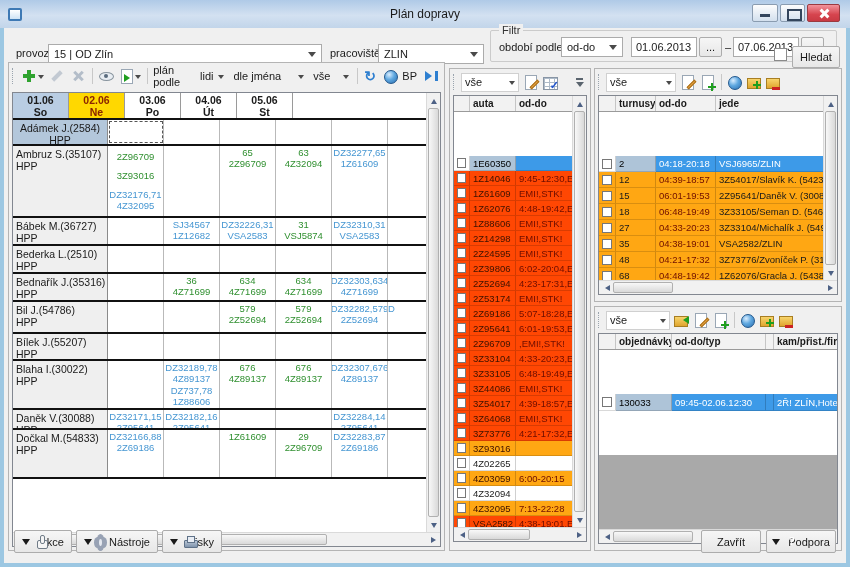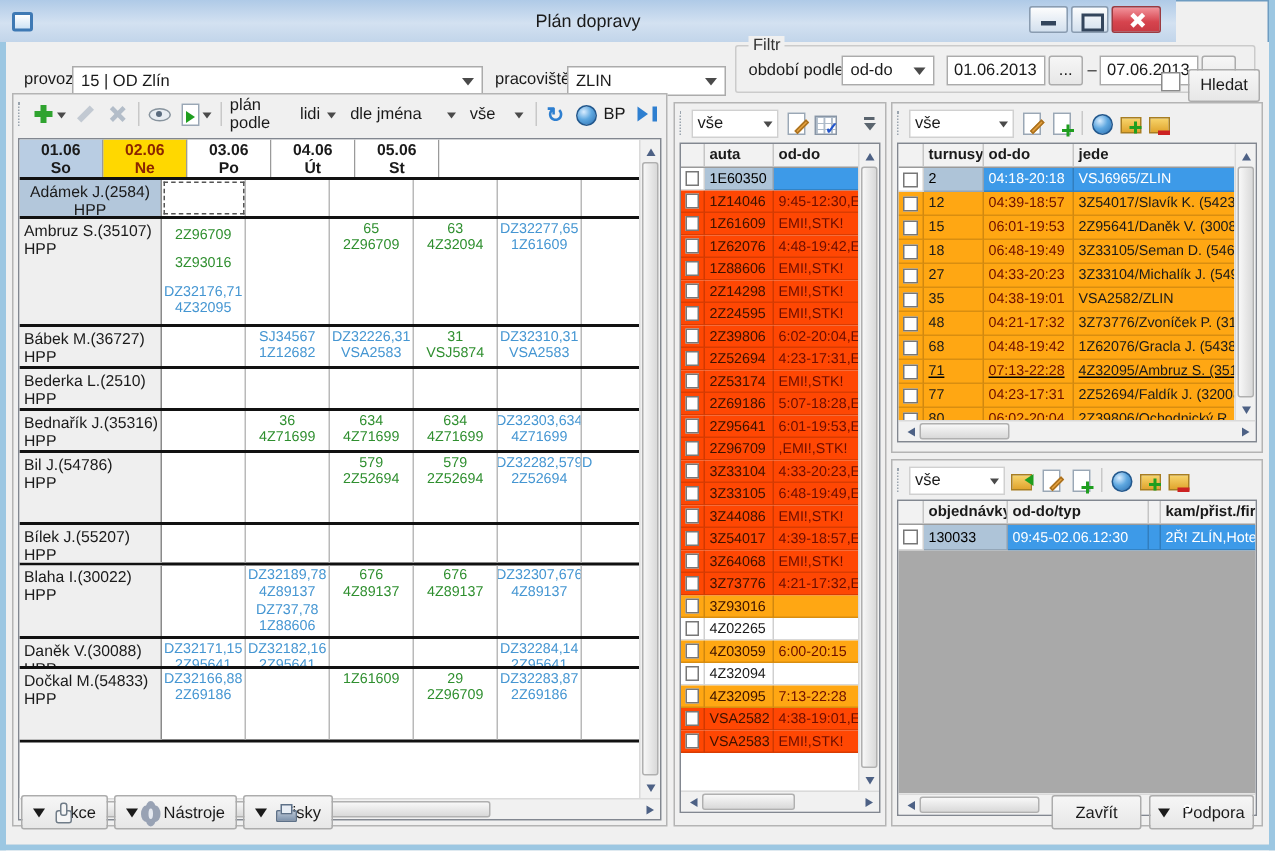--- a/index.html
+++ b/index.html
@@ -1,21 +1,21 @@
 <!DOCTYPE html>
 <html><head>
 <meta charset="utf-8">
 <style>
   * { margin:0; padding:0; box-sizing:border-box; }
   html,body { width:850px; height:567px; overflow:hidden; font-family:"Liberation Sans", sans-serif; }
   .win { position:relative; width:850px; height:567px; background:#F0F0F0;
          border-left:4px solid #9CC7E2; border-right:4px solid #9CC7E2; border-bottom:4px solid #9CC7E2;
          box-shadow:inset 0 0 0 1px #6E9CC1; }
   
-  .titlebar { position:absolute; left:-4px; top:0; width:784px; height:28px;
+  .titlebar { position:absolute; left:-4px; top:0; width:850px; height:28px;
               background:linear-gradient(#AFCAE7,#D3E1F1 55%,#C2D5EA); display:flex; align-items:center; }
   .appicon { width:14px; height:13px; margin-left:8px; background:linear-gradient(#FFFFFF,#CFE3F5);
              border:2px solid #3E79B4; border-radius:2px; }
   .title { position:absolute; left:0; right:0; text-align:center; font-size:12px; color:#1A1A1A; }
   .winbtns { position:absolute; right:10px; top:4px; display:flex; gap:2px; }
   .wbtn { height:18px; border:1px solid #8A9CB0; border-radius:2px; position:relative;
           background:linear-gradient(#FDFDFD,#D3E0EE); }
   .wbtn.min { width:26px; } .wbtn.max { width:25px; }
   .wbtn.close { width:33px; background:linear-gradient(#F2939B,#D6444E 60%,#C93A44); border-color:#9B3A40; }
   .wbtn.min::after { content:""; position:absolute; left:7px; bottom:4px; width:10px; height:3px; background:#33455C; }
@@ -102,21 +102,21 @@
   .scell { width:56px; border-right:1px solid #B9B9B9; display:flex; flex-direction:column; align-items:center;
            overflow:hidden; padding:1px 0; }
   .scell.fill { flex:1; border-right:none; align-items:flex-start; }
   .scell.spread { justify-content:space-around; }
   .scell.focus { outline:1px dashed #555; outline-offset:-2px; }
   .blk { font-size:9.5px; line-height:11px; text-align:center; white-space:nowrap; }
   .blk.g { color:#2F8F2F; } .blk.b { color:#4596D2; }
   
   .rgrid { border:1px solid #828790; background:#FFF; display:flex; flex-direction:column; overflow:hidden; }
   .rg-top { display:flex; flex:1; overflow:hidden; }
-  .rg-main { flex:1; overflow:hidden; display:flex; flex-direction:column; }
+  .rg-main { flex:1; overflow:hidden; display:flex; flex-direction:column;gap:44px; }
   .rg-head { display:flex; background:#F2F2F2; border-bottom:1px solid #9A9A9A; }
   .rg-head .hc { font-size:10px; font-weight:bold; color:#1A1A1A; padding:2px 3px; border-right:1px solid #C5C5C5;
                  white-space:nowrap; overflow:hidden; }
   .rrow { display:flex; }
   .rrow .c { font-size:9.5px; padding:1px 3px; border-right:1px solid rgba(0,0,0,0.18); border-bottom:1px solid rgba(0,0,0,0.15);
              white-space:nowrap; overflow:hidden; display:flex; align-items:center; }
   .cbcell { justify-content:center; }
   .cb { width:10px; height:10px; background:#FFF; border:1px solid #777; }
   .filler { flex:1; background:#A9A9A9; }
   
@@ -372,21 +372,21 @@
                     </div>
                   </div>
                   <div class="scell">
                     <div class="blk b">
                       <div>DZ32303,634</div>
                       <div>4Z71699</div>
                     </div>
                   </div>
                   <div class="scell fill"></div>
                 </div>
-                <div class="s-row" style="height: 48px;">
+                <div class="s-row" style="height: 32px;">
                   <div class="s-label">
                     <div>Bil J.(54786)</div>
                     <div>HPP</div>
                   </div>
                   <div class="scell"></div>
                   <div class="scell"></div>
                   <div class="scell">
                     <div class="blk g">
                       <div>579</div>
                       <div>2Z52694</div>

